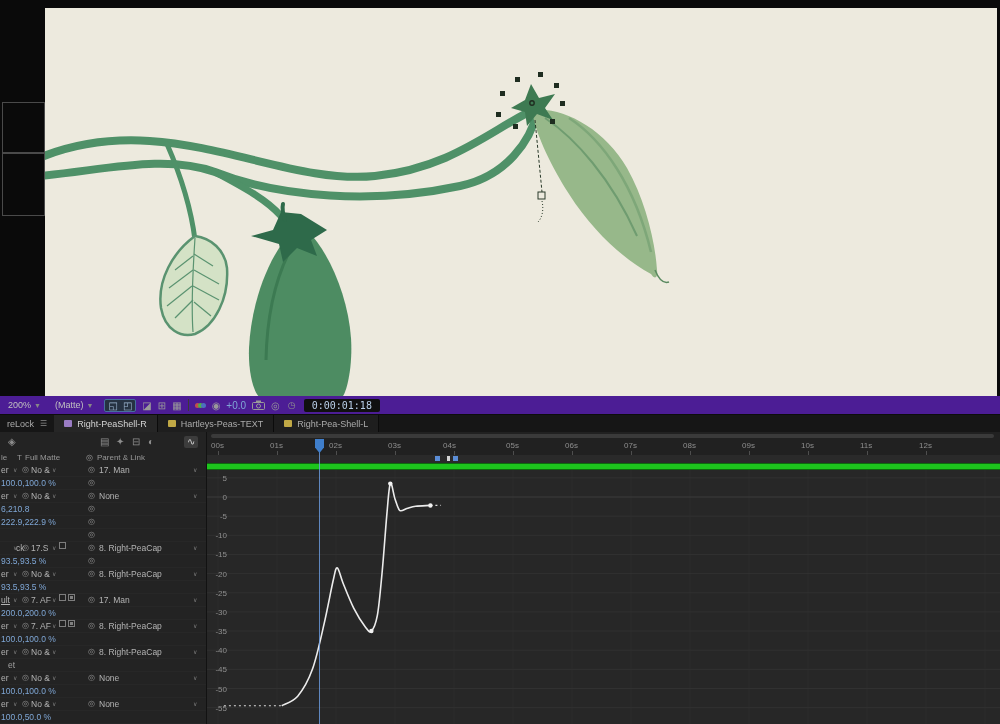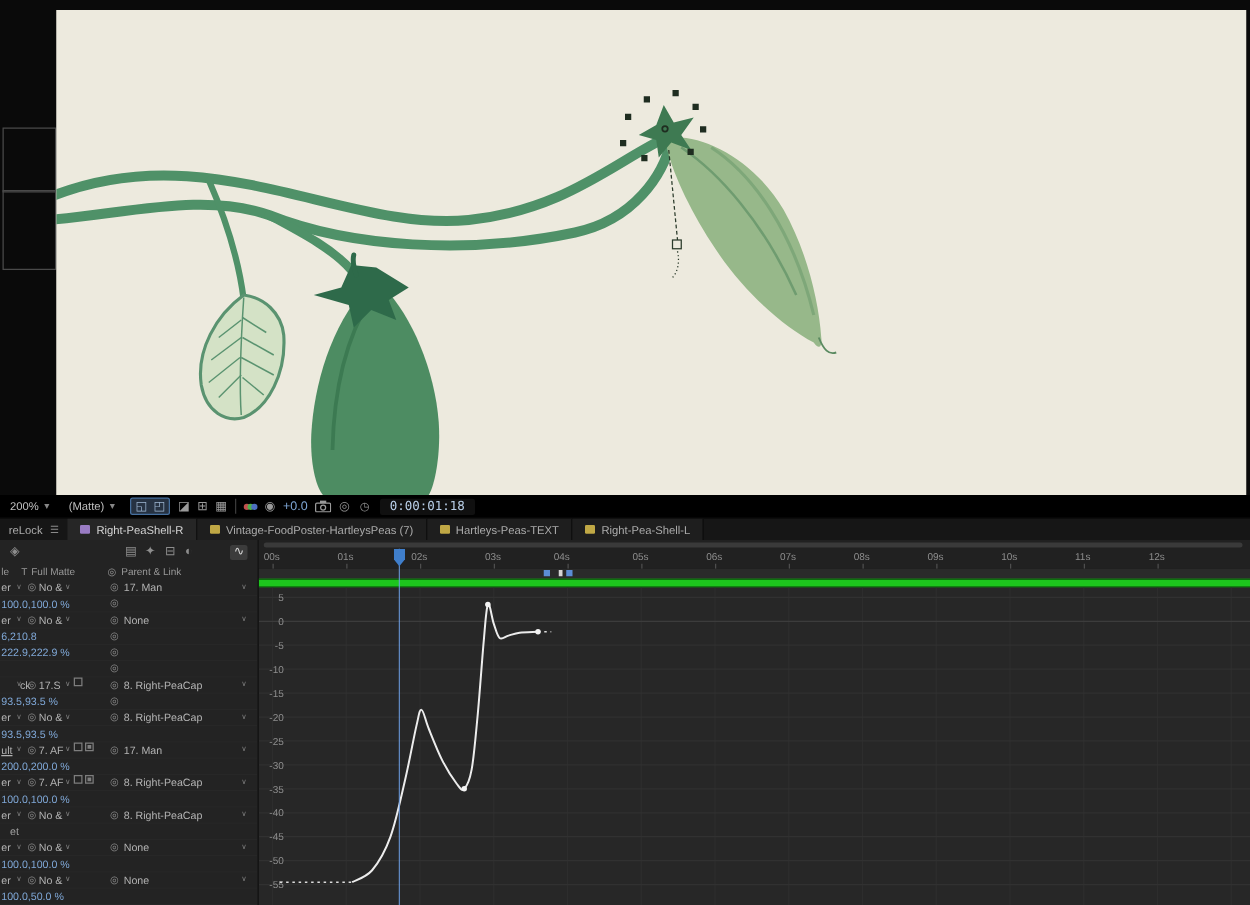--- a/index.html
+++ b/index.html
@@ -9,21 +9,21 @@
     font-family:"Liberation Sans",sans-serif;
   }
   
   .viewer{position:absolute;left:0;top:0;width:1000px;height:396px;background:#0a0a0a}
   .outline-rect{position:absolute;border:1px solid #4a4a4a}
   .or1{left:2px;top:102px;width:41px;height:50px}
   .or2{left:2px;top:152px;width:41px;height:62px}
   .canvas{position:absolute;left:45px;top:8px;width:952px;height:388px;background:var(--canvas,#edeade);overflow:hidden}
   .canvas svg{display:block}
   
-  .viewer-toolbar{position:absolute;left:0;top:396px;width:1000px;height:19px;background:#000000;
+  .viewer-toolbar{position:absolute;left:0;top:396px;width:1000px;height:19px;background:#4c1d95;
     border-bottom:1px solid #0d0d0d;display:flex;align-items:center;gap:8px;font-size:9px;color:#c0c0c0;
     padding-left:5px;box-sizing:border-box;white-space:nowrap}
   .vt-select{display:flex;align-items:center;gap:3px;padding:0 3px;cursor:default}
   .chev{color:#878787;font-size:7px}
   .vt-icons{display:flex;align-items:center;gap:6px;font-size:10px;color:#9a9a9a}
   .vt-ichl{display:flex;gap:5px;padding:0 3px;border:1px solid #46709f;background:#263242;border-radius:2px;color:#9db6d2}
   .vt-sep{width:1px;height:12px;background:#3a3a3a}
   .rgb-dots{display:flex}
   .rgb-dots i{width:5px;height:5px;border-radius:50%;display:block}
   .rgb-dots i+i{margin-left:-2px}
@@ -174,24 +174,20 @@
     <span>reLock</span>
     <span class="menu-icon">☰</span>
   </div>
   <div id="tabs">
       <div class="tab active">
         <span class="tab-icon" style="background: rgb(154, 124, 196);"></span>
         <span>Right-PeaShell-R</span>
       </div>
       <div class="tab">
         <span class="tab-icon" style="background: rgb(192, 168, 69);"></span>
-        <span>Vintage-FoodPoster-HartleysPeas (7)</span>
-      </div>
-      <div class="tab">
-        <span class="tab-icon" style="background: rgb(192, 168, 69);"></span>
         <span>Hartleys-Peas-TEXT</span>
       </div>
       <div class="tab">
         <span class="tab-icon" style="background: rgb(192, 168, 69);"></span>
         <span>Right-Pea-Shell-L</span>
       </div>
     </div>
 </div>
 
 <div class="timeline">

